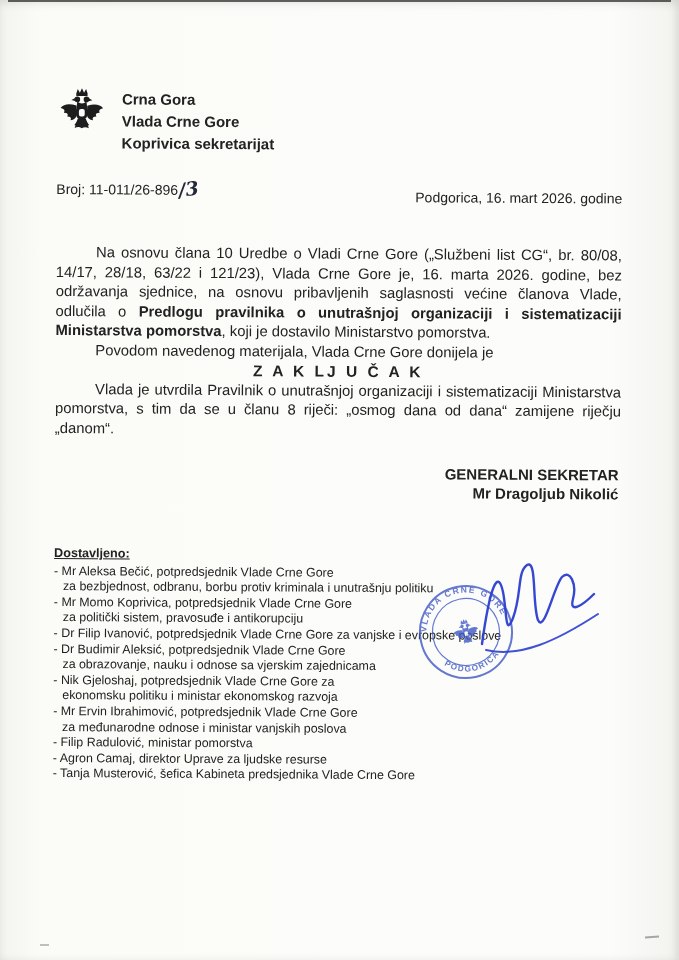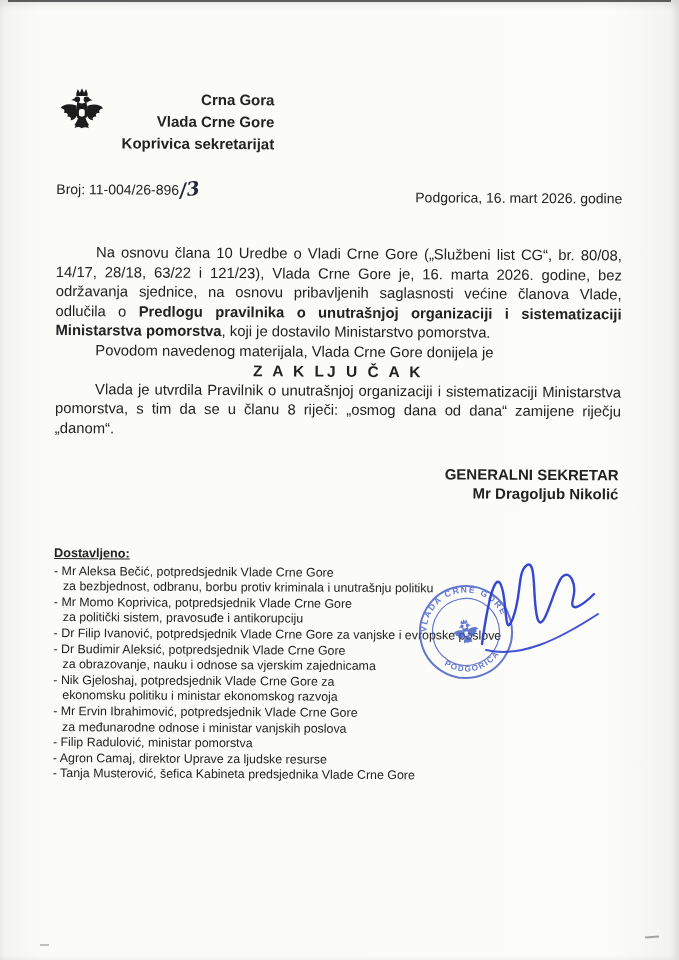--- a/index.html
+++ b/index.html
@@ -11,21 +11,21 @@
     box-shadow:inset -4px 0 8px rgba(0,0,0,.07), inset 0 5px 8px rgba(0,0,0,.06);
   }
   .scan-top{position:absolute;top:0;left:8px;width:663px;height:2px;background:#2e2e2e;opacity:.75;}
   .scan-mark-bl{position:absolute;left:40px;bottom:14px;width:9px;height:2px;background:#666;opacity:.4;}
   .scan-mark-br{position:absolute;right:20px;bottom:22px;width:14px;height:2px;background:#555;opacity:.5;transform:rotate(-4deg);}
 
   .content{position:absolute;left:57px;top:84px;width:566px;transform:rotate(.35deg);transform-origin:0 0;}
 
   .lh{display:flex;align-items:flex-start;gap:15px;}
   .lh-logo{flex:0 0 auto;margin-top:1px;color:#1d1d1d;}
-  .lh-text{padding-top:4px;text-align:right;}
+  .lh-text{padding-top:4px;}
   .lh-text div{font-weight:bold;font-size:15px;line-height:22px;}
 
   .meta-row{display:flex;justify-content:space-between;margin-top:22px;font-size:14px;}
   .broj{white-space:nowrap;}
   .hand-suffix{
     display:inline-block;font-family:"DejaVu Serif",serif;font-style:italic;
     font-size:19px;color:#232838;transform:rotate(-7deg) translateY(1px);font-weight:bold;
   }
   .place-date{margin-top:11px;white-space:nowrap;}
 
@@ -77,21 +77,21 @@
         </svg>
       </div>
       <div class="lh-text">
         <div>Crna Gora</div>
         <div>Vlada Crne Gore</div>
         <div>Koprivica sekretarijat</div>
       </div>
     </div>
 
     <div class="meta-row">
-      <div class="broj"><span>Broj: 11-004/26-896</span><span class="hand-suffix">/3</span></div>
+      <div class="broj"><span>Broj: 11-011/26-896</span><span class="hand-suffix">/3</span></div>
       <div class="place-date">Podgorica, 16. mart 2026. godine</div>
     </div>
 
     <div class="bodytext">
       <p><span>Na osnovu člana 10 Uredbe o Vladi Crne Gore („Službeni list CG“, br. 80/08, 14/17, 28/18, 63/22 i 121/23), Vlada Crne Gore je, 16. marta 2026. godine, bez održavanja sjednice, na osnovu pribavljenih saglasnosti većine članova Vlade, odlučila o </span><strong>Predlogu pravilnika o unutrašnjoj organizaciji i sistematizaciji Ministarstva pomorstva</strong><span>, koji je dostavilo Ministarstvo pomorstva.</span></p>
       <p>Povodom navedenog materijala, Vlada Crne Gore donijela je</p>
       <p class="zak">Z A K LJ U Č A K</p>
       <p>Vlada je utvrdila Pravilnik o unutrašnjoj organizaciji i sistematizaciji Ministarstva pomorstva, s tim da se u članu 8 riječi: „osmog dana od dana“ zamijene riječju „danom“.</p>
     </div>
 

